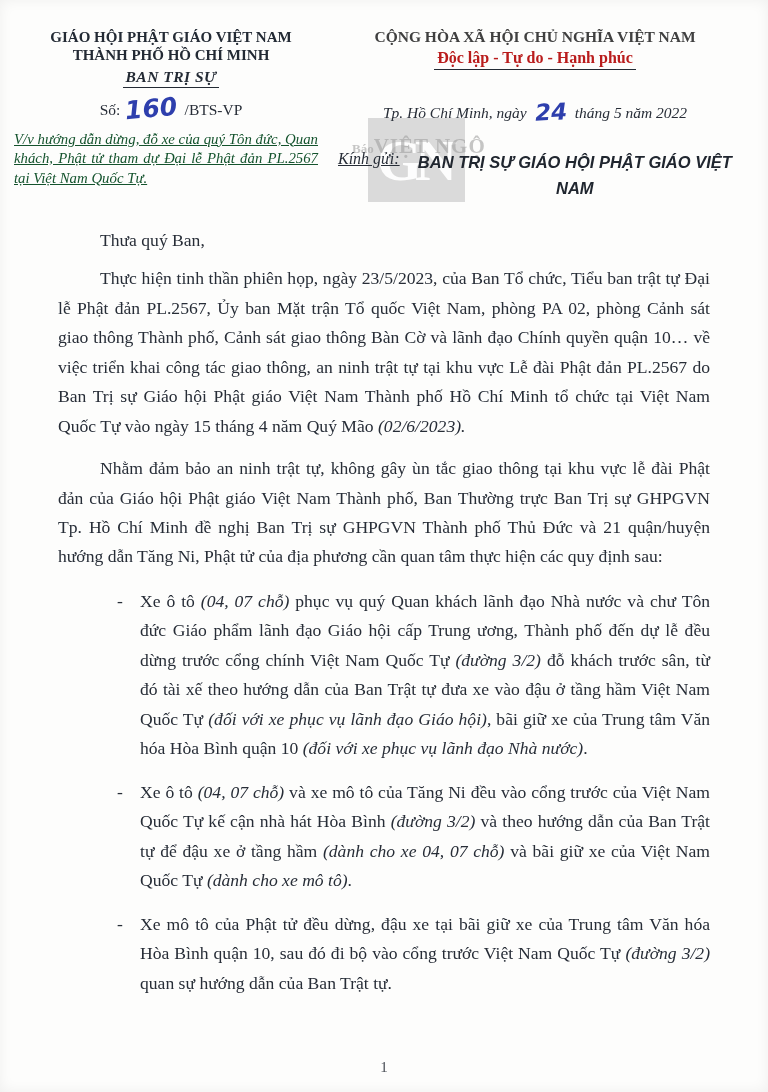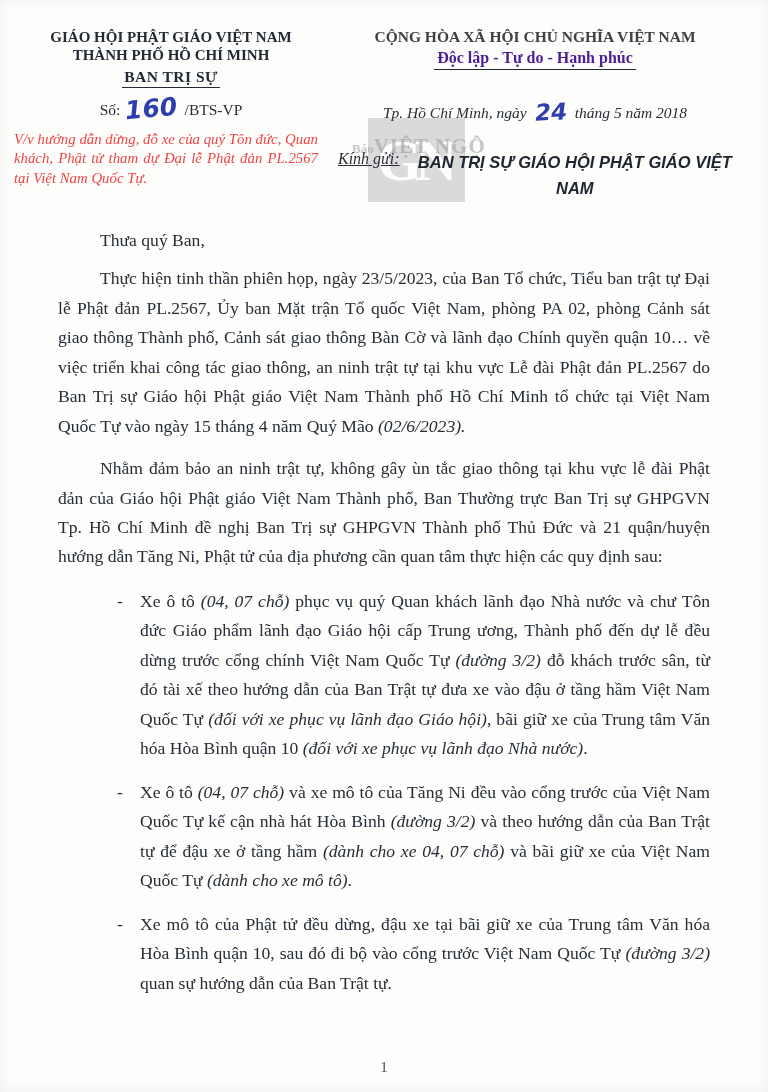--- a/index.html
+++ b/index.html
@@ -28,37 +28,38 @@
   .wm-label .small { font-size:13px; }
   .wm-label .big { font-size:21px; letter-spacing:1px; }
   
   .header { position:relative; z-index:1; display:flex; padding-top:28px; }
   .h-left { width:322px; text-align:center; padding-left:10px; flex:none; }
   .org-line { font-weight:bold; font-size:15px; line-height:1.22; color:#232a34; }
   .org-dept {
     display:inline-block; font-weight:bold; font-size:15.5px; color:#232a34;
     border-bottom:1.6px solid #232a34; padding:1px 2px 1px 2px; margin-top:2px;
     letter-spacing:0.5px;
+    font-style:italic;
   }
   .doc-no { margin-top:13px; font-size:15.5px; white-space:nowrap; }
   .hand {
     display:inline-block;
     font-family:"DejaVu Sans",sans-serif;
     font-style:italic; font-weight:bold;
     color:#2e3fad;
   }
   .doc-no .hand { font-size:25px; line-height:0; transform:rotate(-5deg); margin:0 7px 0 5px; position:relative; top:2px; }
   .subject {
     margin-top:11px; font-style:italic; font-size:14.8px; line-height:1.32;
-    text-align:justify; padding:0 14px 0 4px; color:#ef4444;
+    text-align:justify; padding:0 14px 0 4px; color:#14532d;text-decoration:underline;
   }
   .h-right { flex:1; text-align:center; padding-right:30px; }
   .motto1 { font-weight:bold; font-size:15.5px; color:#404040; white-space:nowrap; }
   .motto2 {
-    display:inline-block; font-weight:bold; font-size:16px; color:#4c1d95;
+    display:inline-block; font-weight:bold; font-size:16px; color:#b91c1c;
     border-bottom:1.6px solid #232a34; padding:0 3px 2px; margin-top:3px;
   }
   .date-line { margin-top:34px; font-style:italic; font-size:15.5px; white-space:nowrap; }
   .date-line .hand { font-size:23px; line-height:0; transform:rotate(-3deg); margin:0 8px; position:relative; top:2px; }
   .recipient { display:flex; margin-top:27px; text-align:center; padding-left:6px; }
   .recipient-label {
     font-style:italic; font-size:16px; flex:none;
     text-decoration:underline; margin-right:12px; padding-top:1px;
   }
   .recipient-lines {
@@ -103,21 +104,21 @@
       <div class="doc-no">
         <span>Số:</span><span class="hand">160</span><span>/BTS-VP</span>
       </div>
       <div class="subject">V/v hướng dẫn dừng, đỗ xe của quý Tôn đức, Quan khách, Phật tử tham dự Đại lễ Phật đản PL.2567 tại Việt Nam Quốc Tự.</div>
     </div>
 
     <div class="h-right">
       <div class="motto1">CỘNG HÒA XÃ HỘI CHỦ NGHĨA VIỆT NAM</div>
       <div><span class="motto2">Độc lập - Tự do - Hạnh phúc</span></div>
       <div class="date-line">
-        <span>Tp. Hồ Chí Minh, ngày</span><span class="hand">24</span><span>tháng  5  năm  2018</span>
+        <span>Tp. Hồ Chí Minh, ngày</span><span class="hand">24</span><span>tháng  5  năm  2022</span>
       </div>
       <div class="recipient">
         <span class="recipient-label">Kính gửi:</span>
         <div class="recipient-lines">
           <div>BAN TRỊ SỰ GIÁO HỘI PHẬT GIÁO VIỆT NAM</div>
         </div>
       </div>
     </div>
 
   </div>

